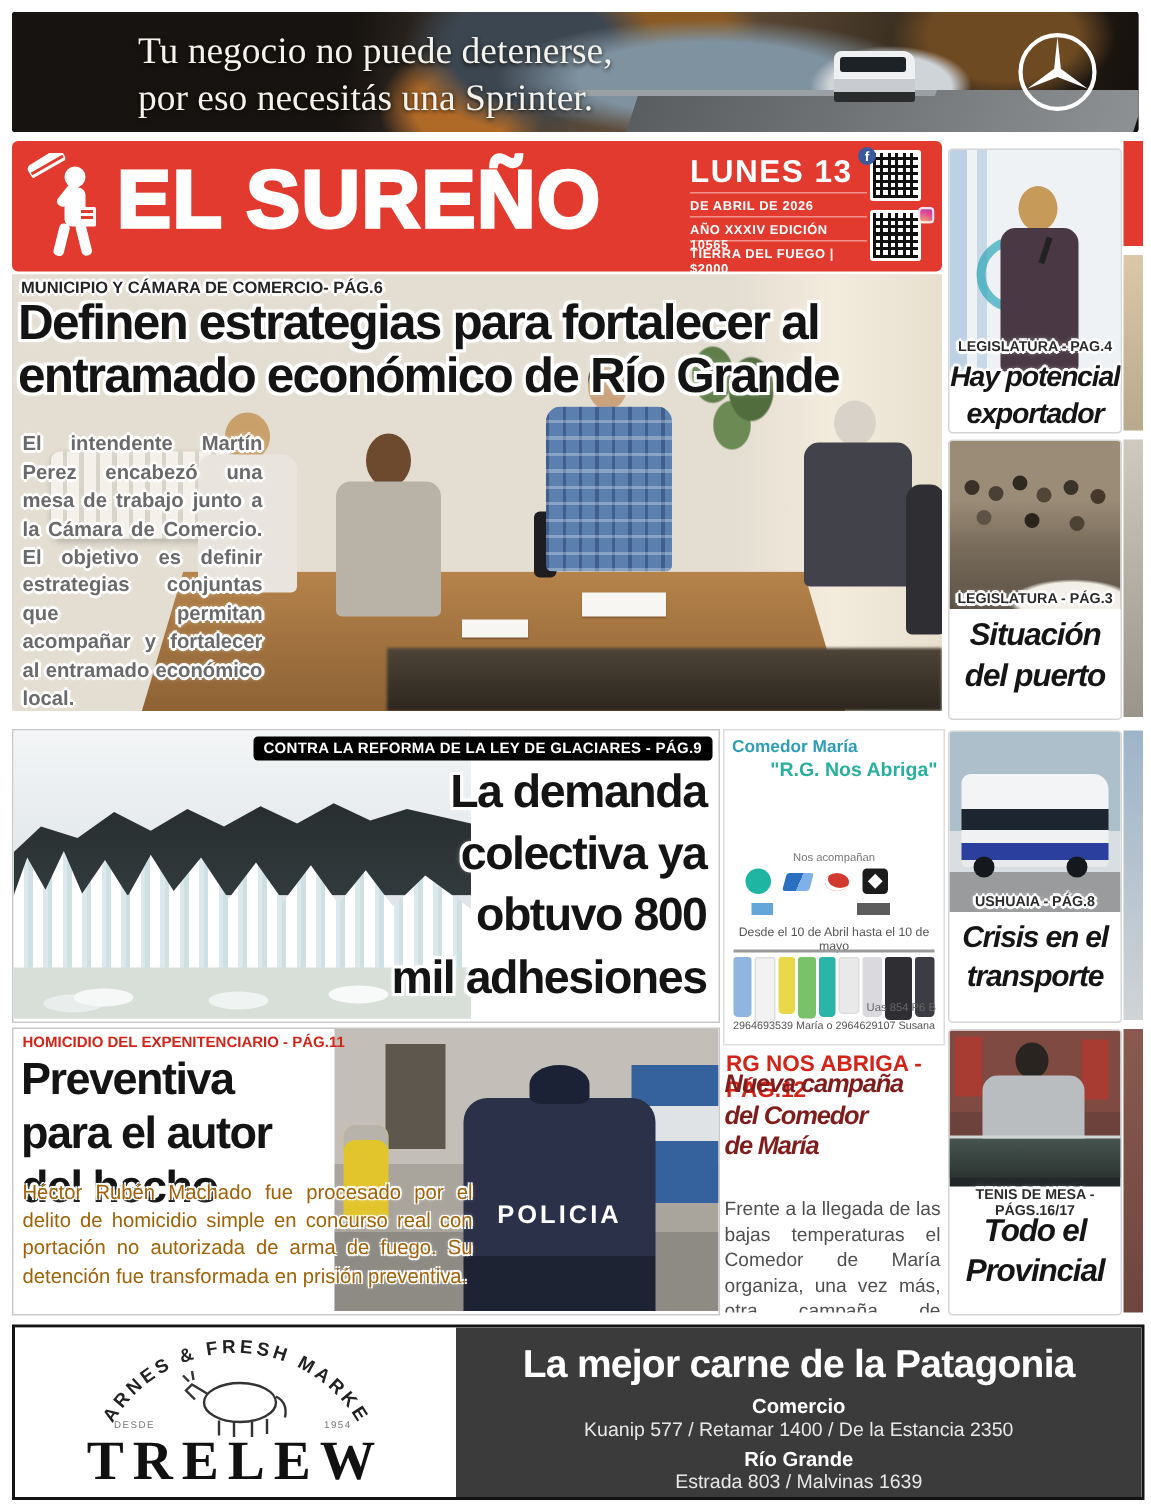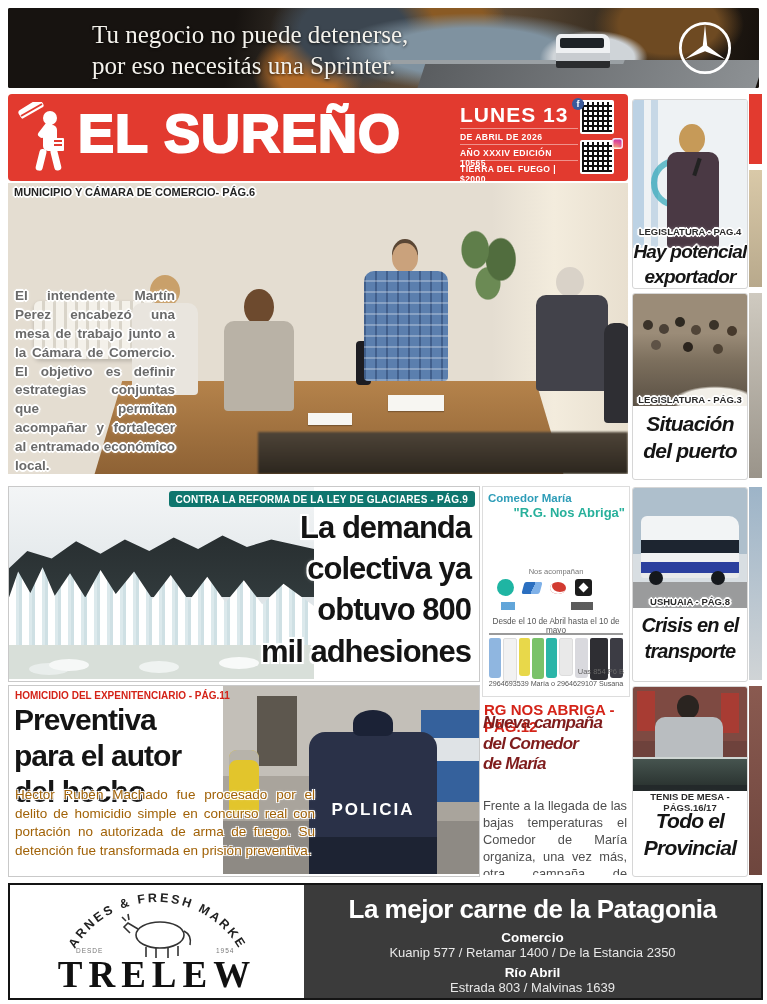--- a/index.html
+++ b/index.html
@@ -103,21 +103,21 @@
   .glacier{left:8px;top:486px;width:470px;height:194px;background:#fff;border:1px solid #c9c9c9;overflow:hidden;}
   .gl-photo{position:absolute;left:0;top:0;width:305px;height:192px;background:linear-gradient(180deg,#f3f5f6,#dfe5e8 55%);}
   .gl-mtn{position:absolute;left:0;top:14px;width:100%;height:96px;background:linear-gradient(#23282a,#313a3c);
     clip-path:polygon(0 70%,6% 52%,14% 60%,22% 42%,30% 55%,38% 40%,46% 52%,54% 38%,62% 50%,70% 36%,78% 48%,86% 40%,100% 50%,100% 100%,0 100%);}
   .gl-ice{position:absolute;left:0;top:76px;width:100%;height:86px;
     background:repeating-linear-gradient(90deg,#ffffff 0 7px,#dce9ec 7px 10px,#cfe0e4 10px 13px);
     clip-path:polygon(0 40%,3% 10%,7% 35%,11% 5%,15% 38%,20% 12%,25% 40%,30% 8%,35% 36%,41% 10%,47% 42%,53% 14%,59% 44%,65% 16%,71% 46%,77% 20%,83% 48%,90% 24%,100% 50%,100% 100%,0 100%);}
   .gl-water{position:absolute;left:0;bottom:0;width:305px;height:34px;background:#d8dfd9;}
   .gl-berg{position:absolute;left:40px;bottom:8px;width:40px;height:12px;border-radius:50%;background:#f6f8f7;
     box-shadow:90px 2px 0 #eff3f1,170px -2px 0 #f8faf9,-20px 4px 0 #e9eeec;}
-  .gl-kick{position:absolute;right:4px;top:4px;background:#0f766e;color:#fff;font-size:10px;font-weight:700;
+  .gl-kick{position:absolute;right:4px;top:4px;background:#000000;color:#fff;font-size:10px;font-weight:700;
     padding:2.5px 7px;border-radius:3px;letter-spacing:.2px;}
   .gl-hl{position:absolute;right:8px;top:20px;width:300px;text-align:right;font-size:31px;font-weight:700;
     letter-spacing:-1px;line-height:1.33;color:#141414;
     text-shadow:-2px -2px 0 #fff,2px -2px 0 #fff,-2px 2px 0 #fff,2px 2px 0 #fff,0 0 5px #fff;}
 
   
   .cad{left:482px;top:486px;width:146px;height:209px;background:#fff;border:1px solid #ddd;overflow:hidden;text-align:center;}
   .cad .org{position:absolute;left:5px;top:5px;font-size:11.5px;font-weight:700;color:#2e9db8;}
   .cad .slog{position:absolute;left:0;right:4px;top:18px;font-size:13px;font-weight:700;color:#27b09b;text-align:right;}
   .cad .txt{position:absolute;left:4px;right:4px;top:36px;font-size:11.5px;color:#3a3a3a;line-height:1.3;}
@@ -241,20 +241,22 @@
     <div class="head" style="left:384px;top:60px;width:26px;height:30px;background:#caa27c;box-shadow:0 -4px 0 #5a4634"></div>
     <div class="torso" style="left:356px;top:88px;width:84px;height:110px;background:#5b7fae;
          background-image:repeating-linear-gradient(0deg,rgba(255,255,255,.28) 0 2px,transparent 2px 11px),
          repeating-linear-gradient(90deg,rgba(15,35,75,.35) 0 2px,transparent 2px 11px)"></div>
     <div class="head" style="left:548px;top:84px;width:28px;height:30px;background:#d9d2c8"></div>
     <div class="torso" style="left:528px;top:112px;width:72px;height:96px;background:#42424a"></div>
     <div class="torso" style="left:596px;top:140px;width:26px;height:100px;background:#2e2e33"></div>
     <div class="dark-fg"></div>
 
     <div class="kick outl">MUNICIPIO Y CÁMARA DE COMERCIO- PÁG.6</div>
+    <div class="hl pre">Definen estrategias para fortalecer al
+entramado económico de Río Grande</div>
     <div class="body outl">El intendente Martín Perez encabezó una mesa de trabajo junto a la Cámara de Comercio. El objetivo es definir estrategias conjuntas que permitan acompañar y fortalecer al entramado económico local.</div>
   </div>
 
   <div class="abs scard" style="top:99px;height:188px">
     <div class="ph ph-speaker">
       <div class="ring"></div>
       <div class="head" style="left:46px;top:24px;width:26px;height:30px;background:#c69a58;position:absolute;border-radius:50%"></div>
       <div class="torso" style="left:34px;top:52px;width:52px;height:96px;background:#4a3944;position:absolute"></div>
       <div style="position:absolute;left:62px;top:58px;width:4px;height:18px;background:#222;transform:rotate(18deg)"></div>
     </div>
@@ -382,21 +384,21 @@
         </g>
       </svg>
       <div class="since abs" style="left:66px">DESDE</div>
       <div class="since abs" style="left:206px">1954</div>
       <div class="name">TRELEW</div>
     </div>
     <div class="right">
       <div class="bhl">La mejor carne de la Patagonia</div>
       <div class="city">Comercio</div>
       <div class="addr">Kuanip 577 / Retamar 1400 / De la Estancia 2350</div>
-      <div class="city">Río Abril</div>
+      <div class="city">Río Grande</div>
       <div class="addr">Estrada 803 / Malvinas 1639</div>
     </div>
   </div>
 
   <div class="abs sliver" style="height:70px;background:#e23a2f"></div>
   <div class="abs sliver" style="top:170px;height:117px;background:linear-gradient(180deg,#d9c9a8,#b8a98c)"></div>
   <div class="abs sliver" style="top:293px;height:185px;background:linear-gradient(180deg,#cfcac0,#9a948a)"></div>
   <div class="abs sliver" style="top:487px;height:193px;background:linear-gradient(180deg,#9db4c8,#d0d4d6)"></div>
   <div class="abs sliver" style="top:686px;height:189px;background:linear-gradient(180deg,#8a5a50,#6e463e)"></div>
 

